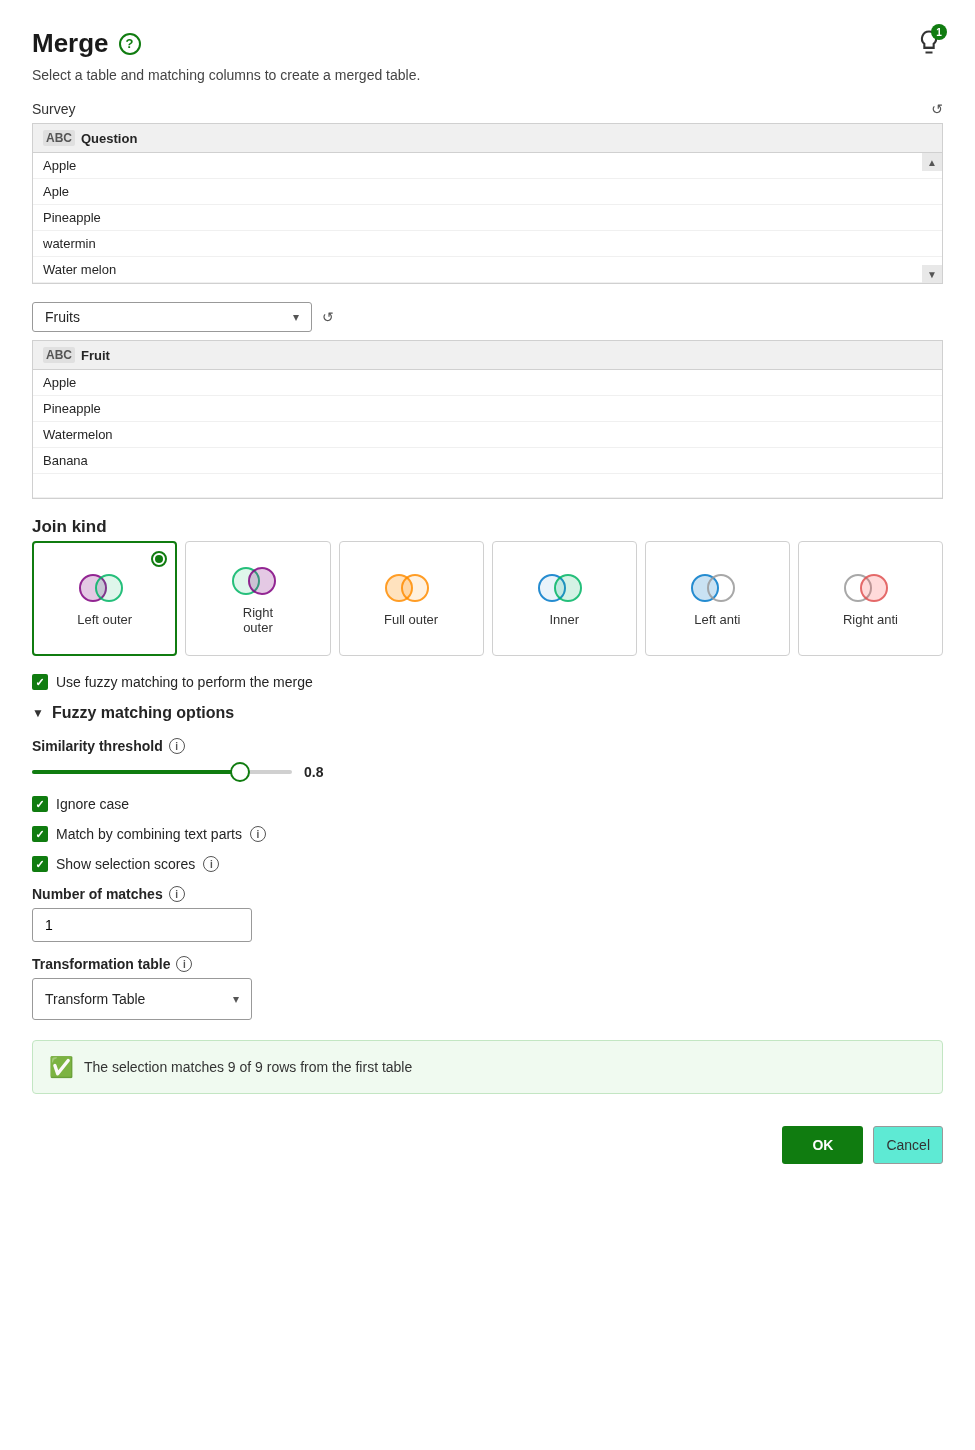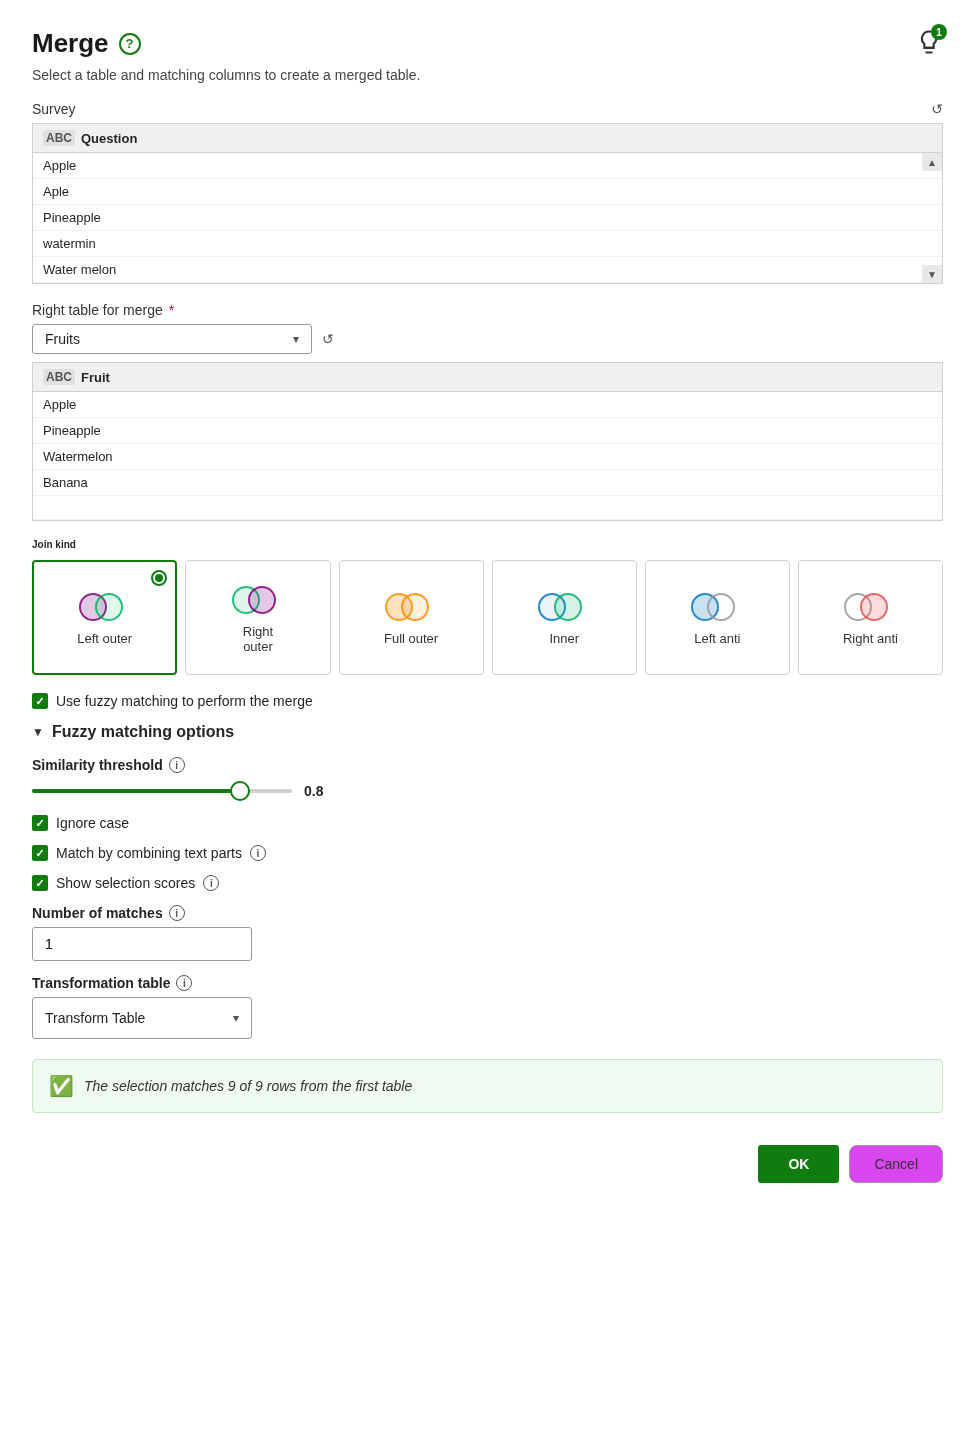--- a/index.html
+++ b/index.html
@@ -129,22 +129,22 @@
       align-items: center;
       justify-content: space-between;
       cursor: pointer;
       background: #fff;
       width: 280px;
     }
     .dropdown-text { font-size: 14px; }
     .chevron { font-size: 12px; color: #555; margin-left: 8px; }
     .join-kind-label {
       font-weight: 600;
-      font-size: 10px;
-      margin-bottom: 10px;
+      font-size: 17px;
+      margin-bottom: 4px;
     }
     .join-options {
       display: flex;
       gap: 8px;
       margin-bottom: 18px;
     }
     .join-option {
       border: 1px solid #d0d0d0;
       border-radius: 4px;
       width: 168px;
@@ -350,44 +350,43 @@
       margin-bottom: 24px;
     }
     .success-icon {
       color: #107c10;
       font-size: 20px;
       flex-shrink: 0;
     }
     .success-text {
       font-size: 14px;
       color: #333;
-      font-style: italic;
     }
     .footer-buttons {
       display: flex;
       justify-content: flex-end;
       gap: 10px;
       padding-top: 8px;
     }
     .btn-ok {
       background: #107c10;
       color: white;
       border: none;
       border-radius: 3px;
       padding: 10px 30px;
       font-size: 14px;
       font-weight: 600;
       cursor: pointer;
     }
     .btn-cancel {
-      background: #d946ef;
+      background: #5eead4;
       color: #333;
       border: 1px solid #999;
-      border-radius: 8px;
-      padding: 10px 24px;
+      border-radius: 3px;
+      padding: 10px 12px;
       font-size: 14px;
       cursor: pointer;
     }
     .table-scroll-wrapper {
       position: relative;
       max-height: 145px;
       overflow: hidden;
     }
     .up-arrow {
       position: absolute;
@@ -445,26 +444,20 @@
         <div class="table-row-item">Aple</div>
         <div class="table-row-item">Pineapple</div>
         <div class="table-row-item">watermin</div>
         <div class="table-row-item">Water melon</div>
       </div>
       <div class="down-arrow">▼</div>
     </div>
   </div>
 
   <div class="right-table-section">
-    <div class="section-label">
-      <span>
-        <span>Right table for merge</span>
-        <span class="required-star">*</span>
-      </span>
-    </div>
     <div class="dropdown-row">
       <div class="dropdown">
         <span class="dropdown-text">Fruits</span>
         <span class="chevron">▾</span>
       </div>
       <span class="refresh-btn">↺</span>
     </div>
     <div class="table-container">
       <div class="table-header">
         <span class="col-icon">ABC</span>

